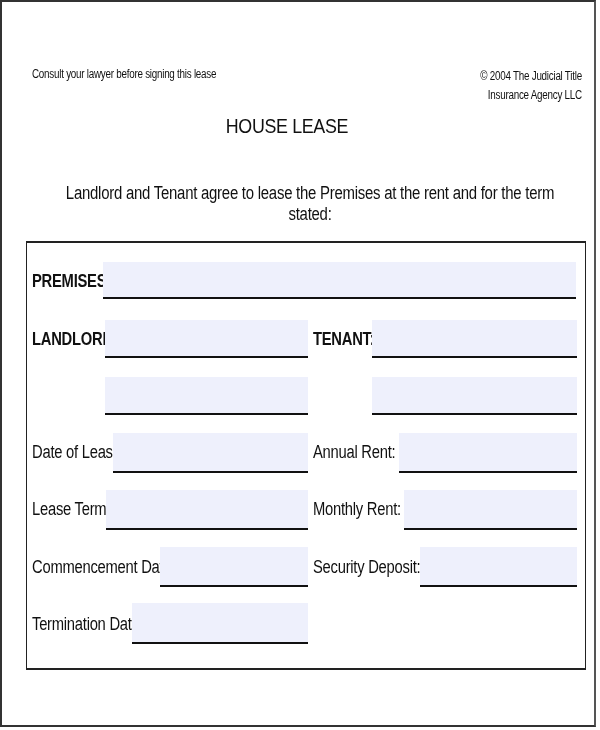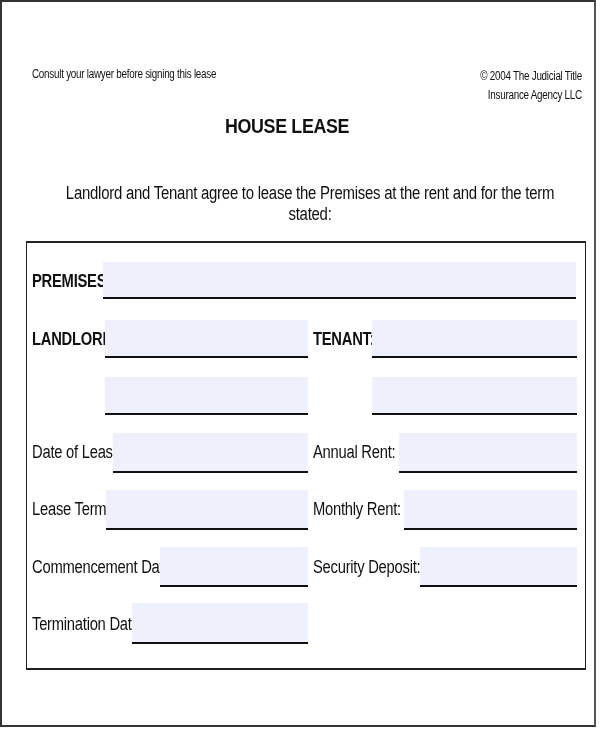--- a/index.html
+++ b/index.html
@@ -8,21 +8,21 @@
     .page { position: absolute; left: 0; top: 0; width: 596px; height: 727px;
             border-left: 2px solid #333; border-top: 2px solid #333;
             border-bottom: 2px solid #333; border-right: 2px solid #555;
             box-sizing: border-box; background: #fff; }
     .notice { position: absolute; left: 32px; top: 67px; font-size: 12px; letter-spacing: -0.3px;
               transform: scaleX(0.82); transform-origin: left top; white-space: nowrap; }
     .copyright { position: absolute; right: 18px; top: 67px; font-size: 12px; line-height: 19px;
                  text-align: right; letter-spacing: -0.3px; white-space: nowrap;
                  transform: scaleX(0.82); transform-origin: right top; }
     .title { position: absolute; left: 0; width: 574px; top: 114px; text-align: center;
-             font-size: 21px; font-weight: bold; letter-spacing: -0.4px; }
+             font-size: 21px; font-weight: normal; letter-spacing: -0.4px; }
     .title span { display: inline-block; transform: scaleX(0.85); }
     .intro { position: absolute; left: 0; width: 620px; top: 183px; text-align: center;
              font-size: 18px; letter-spacing: -0.3px; }
     .intro span { display: inline-block; transform: scaleX(0.83); }
     .form-box { position: absolute; left: 26px; top: 241px; width: 560px; height: 429px;
                 border: 1px solid #222; border-top: 2px solid #222; border-bottom: 2px solid #222;
                 box-sizing: border-box; }
     .lbl { position: absolute; font-size: 18px; white-space: nowrap; letter-spacing: -0.3px;
            transform: scaleX(0.82); transform-origin: left top; }
     .lbl.bold { font-weight: bold; }

